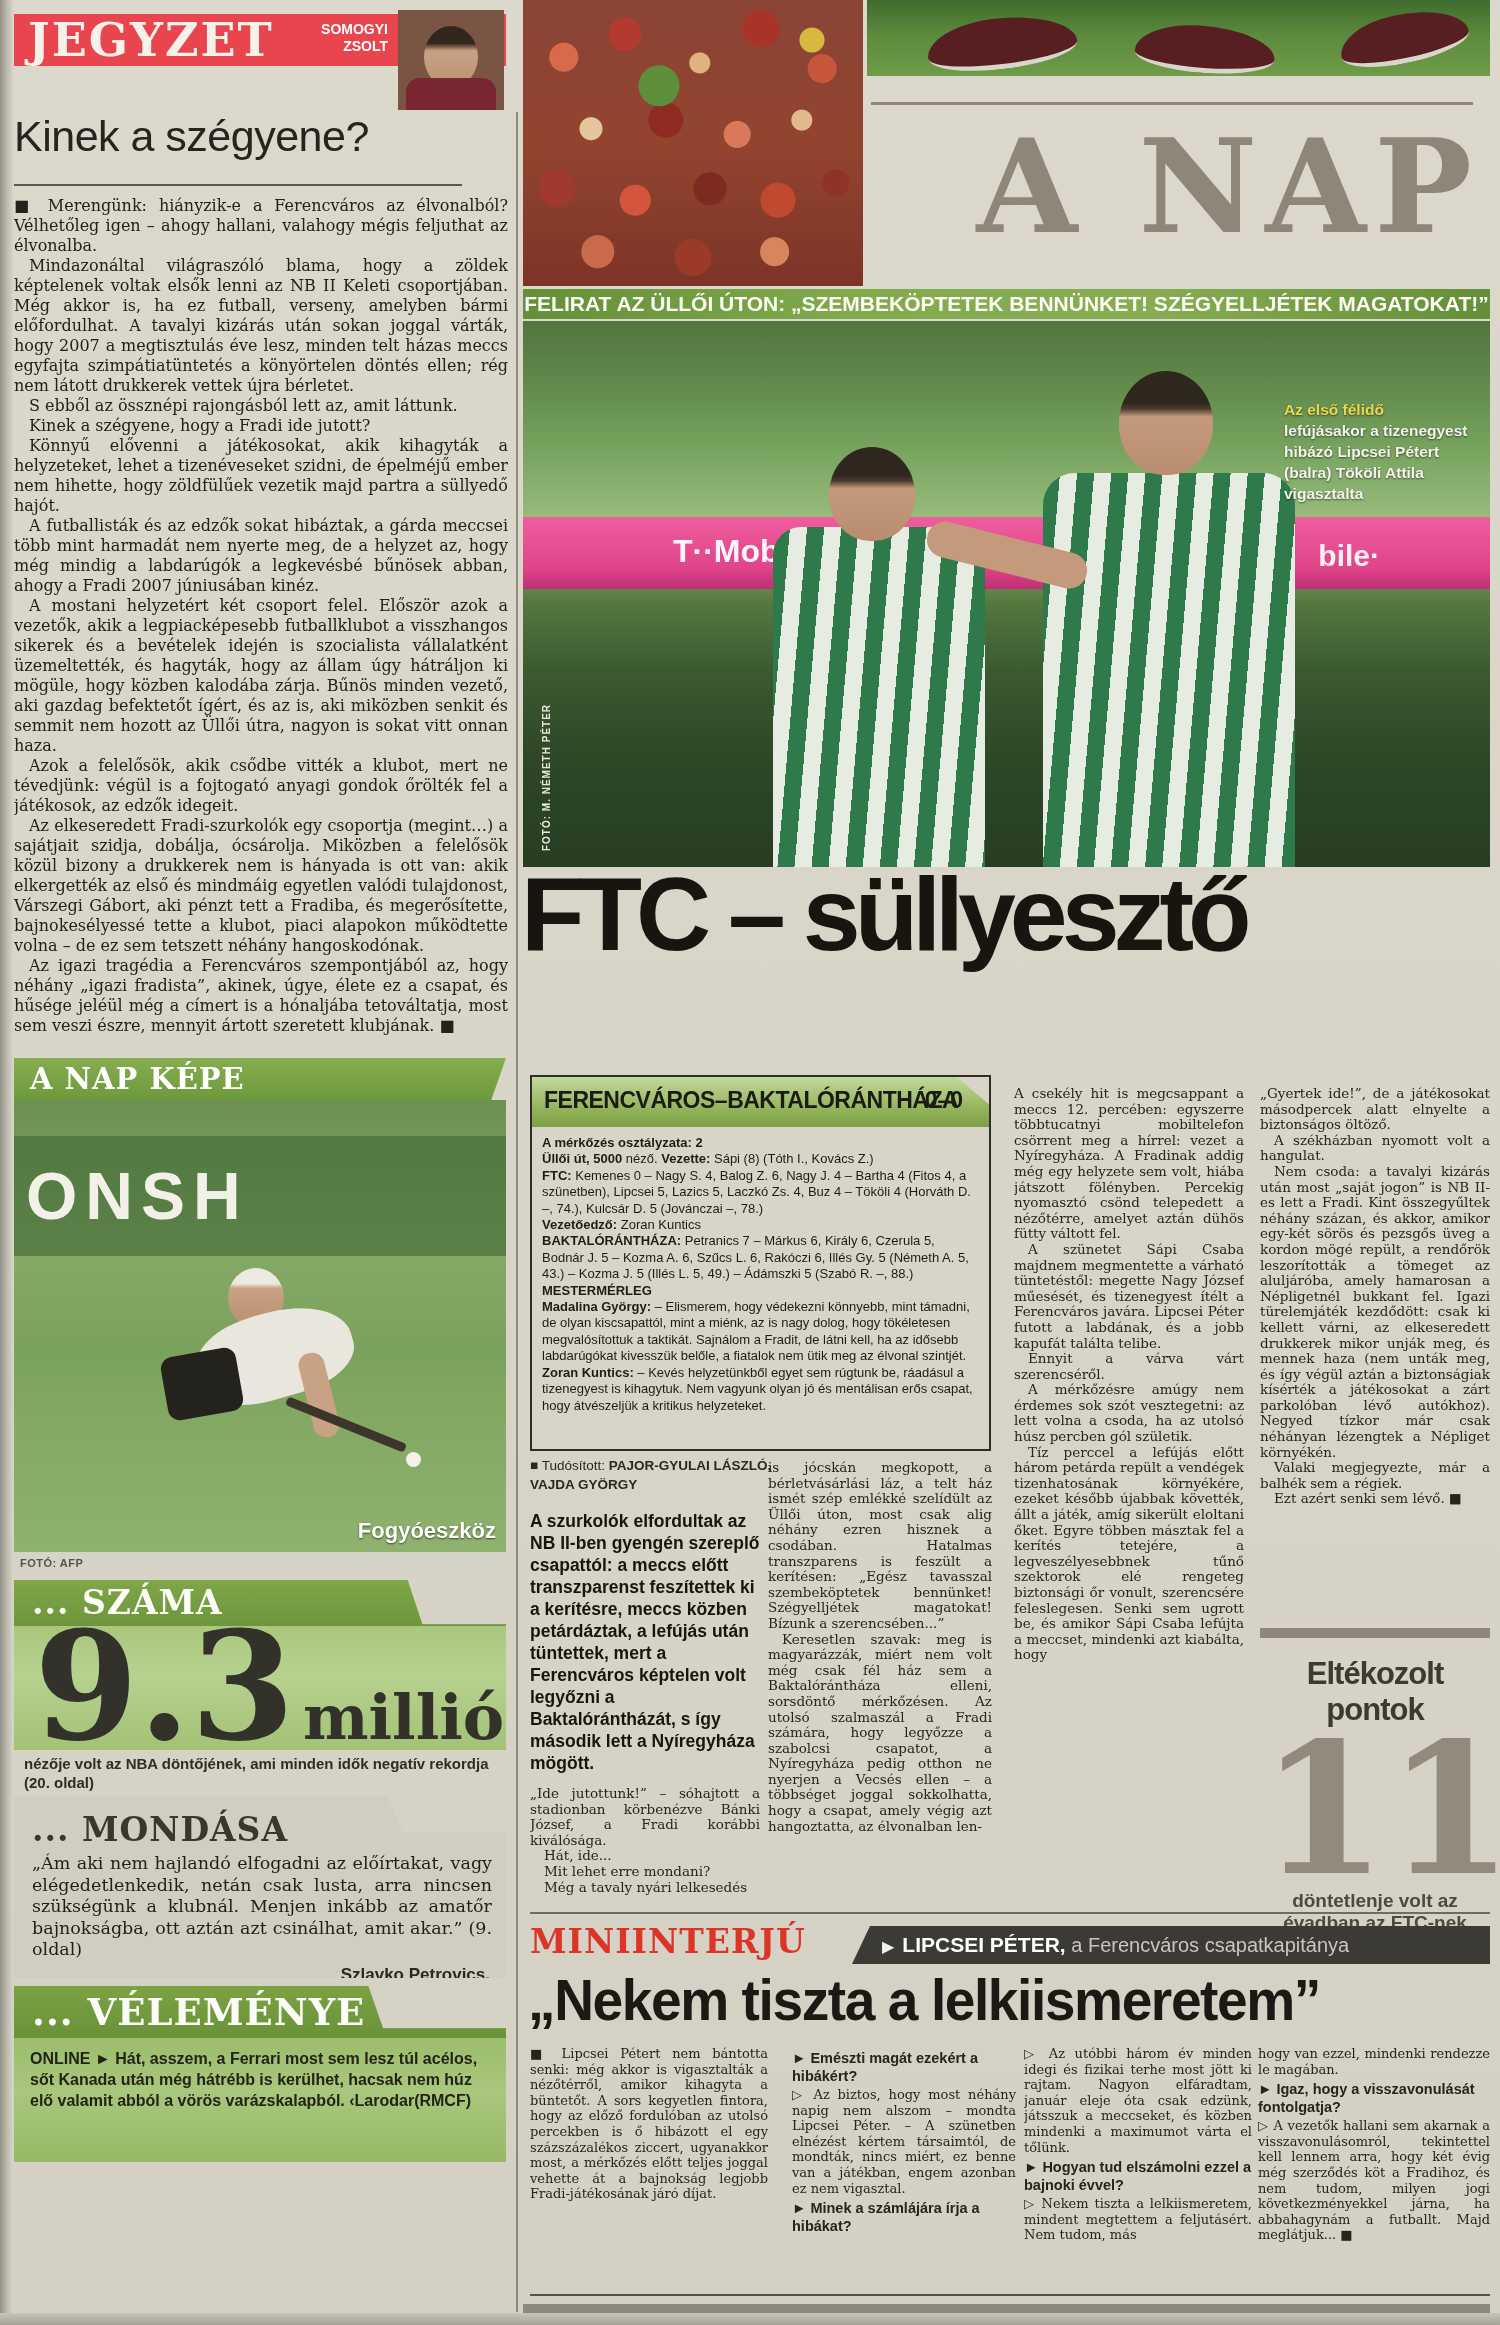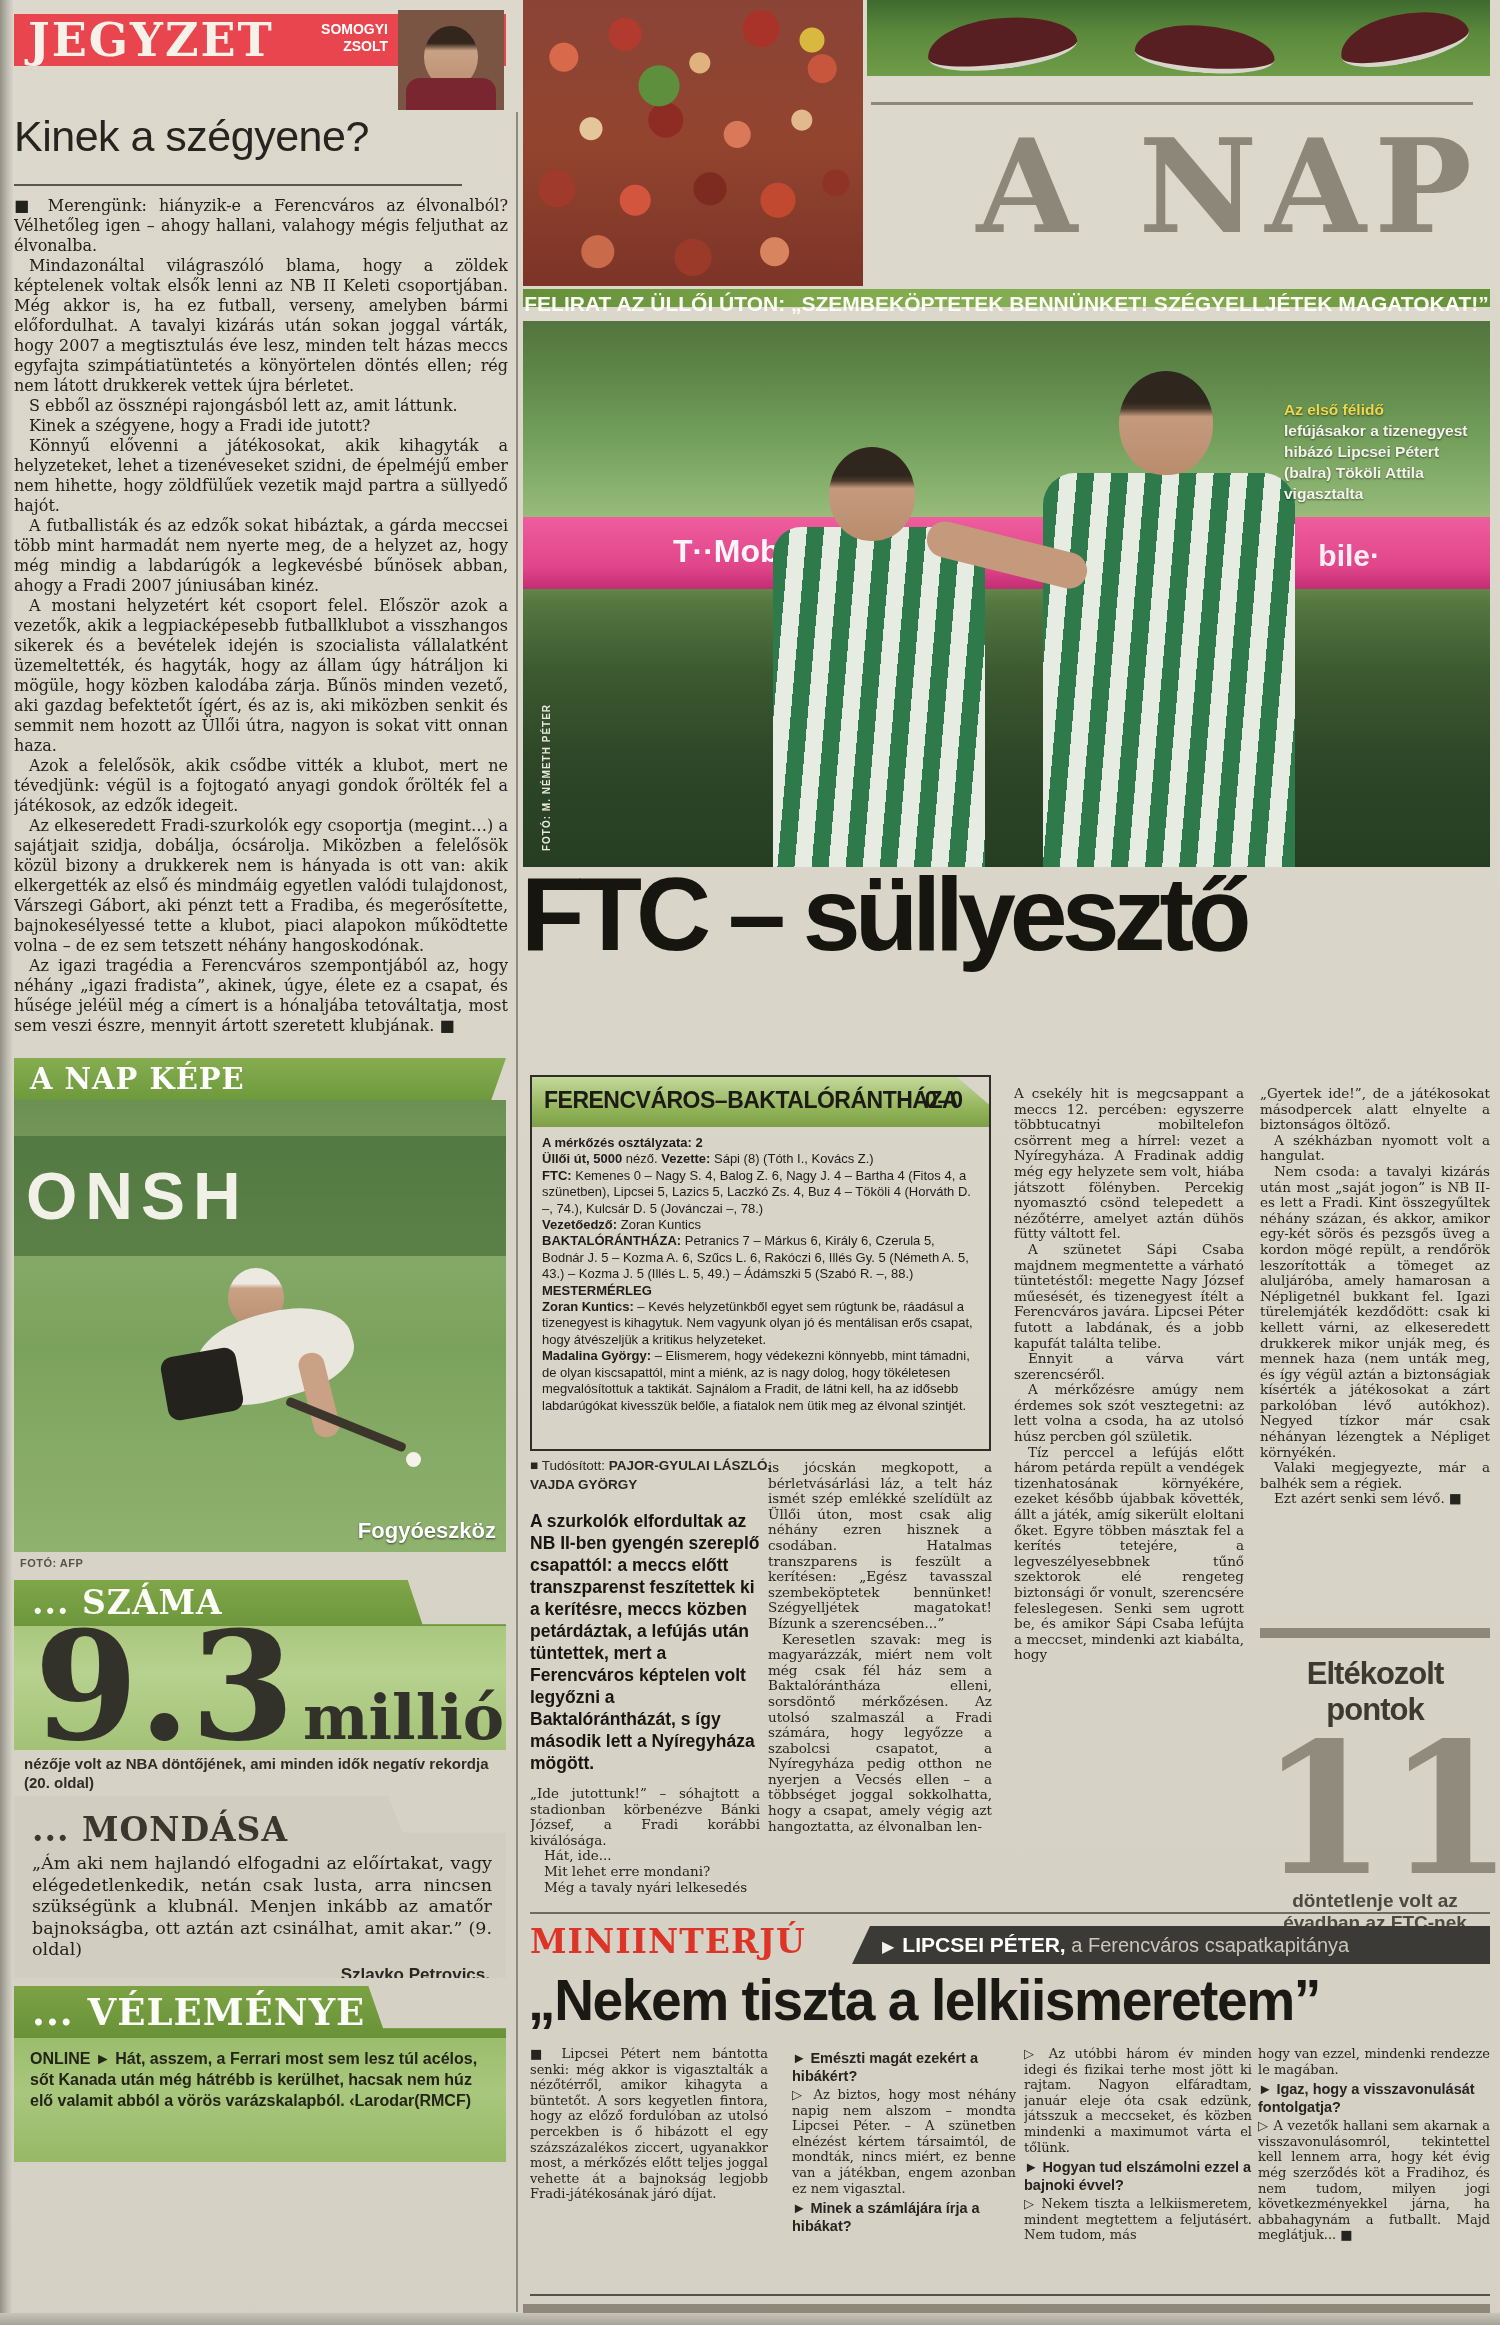--- a/index.html
+++ b/index.html
@@ -98,21 +98,21 @@
   .anap-zone{left:867px;top:0;width:623px;height:286px;}
   .boots{position:absolute;left:0;top:0;width:623px;height:76px;
     background:linear-gradient(180deg,#3f6a2f,#5c8a3c 45%,#6f9c48);}
   .boot{position:absolute;background:#581f23;border-radius:45% 55% 50% 50% / 62% 62% 38% 38%;border-bottom:5px solid #d8d5ca;}
   .boot.b1{left:60px;top:18px;width:150px;height:46px;transform:rotate(-7deg);}
   .boot.b2{left:268px;top:26px;width:140px;height:42px;transform:rotate(4deg);}
   .boot.b3{left:472px;top:14px;width:130px;height:44px;transform:rotate(-12deg);}
   .anap-rule{position:absolute;left:4px;top:102px;width:602px;height:3px;background:#8d8879;}
   .anap{position:absolute;right:10px;top:112px;font-size:130px;line-height:150px;color:#8d8779;letter-spacing:8px;}
 
-  .banner{left:523px;top:289px;width:967px;height:18px;
+  .banner{left:523px;top:289px;width:967px;height:30px;
     background:linear-gradient(90deg,#648f38,#82ab4e 35%,#86ad52 65%,#648f38);
     color:#fdfdf6;font-weight:bold;font-size:21px;line-height:30px;text-align:center;letter-spacing:0;}
 
   
   .photo{left:523px;top:321px;width:967px;height:546px;overflow:hidden;background:
     linear-gradient(180deg,#53743f 0,#5f8749 10%,#74a05c 22%,#8db472 32%,#9fbf82 38%,#7da05f 44%,#54763f 52%,#3c5a31 64%,#2e4727 80%,#263d22 100%);}
   .board{position:absolute;left:0;top:196px;width:100%;height:72px;
     background:linear-gradient(180deg,#ef5d9d,#e04589 70%,#c12d74);}
   .board .bt1{position:absolute;left:150px;top:16px;font-size:32px;font-weight:bold;color:#fff;opacity:.95;}
   .board .bt2{position:absolute;right:110px;top:22px;font-size:30px;font-weight:bold;color:#fff;opacity:.9;}
@@ -288,22 +288,22 @@
       <span class="mh-teams">FERENCVÁROS–BAKTALÓRÁNTHÁZA</span>
       <span class="mh-score">0–0</span>
     </div>
     <div class="match-body">
         <p><b>A mérkőzés osztályzata: 2</b></p>
         <p><b>Üllői út, 5000</b><span> néző. </span><b>Vezette:</b><span> Sápi (8) (Tóth I., Kovács Z.)</span></p>
         <p><b>FTC:</b><span> Kemenes 0 – Nagy S. 4, Balog Z. 6, Nagy J. 4 – Bartha 4 (Fitos 4, a szünetben), Lipcsei 5, Lazics 5, Laczkó Zs. 4, Buz 4 – Tököli 4 (Horváth D. –, 74.), Kulcsár D. 5 (Jovánczai –, 78.)</span></p>
         <p><b>Vezetőedző:</b><span> Zoran Kuntics</span></p>
         <p><b>BAKTALÓRÁNTHÁZA:</b><span> Petranics 7 – Márkus 6, Király 6, Czerula 5, Bodnár J. 5 – Kozma A. 6, Szűcs L. 6, Rakóczi 6, Illés Gy. 5 (Németh A. 5, 43.) – Kozma J. 5 (Illés L. 5, 49.) – Ádámszki 5 (Szabó R. –, 88.)</span></p>
         <p><b>MESTERMÉRLEG</b></p>
+        <p><b>Madalina György:</b><span> – Elismerem, hogy védekezni könnyebb, mint támadni, de olyan kiscsapattól, mint a miénk, az is nagy dolog, hogy tökéletesen megvalósítottuk a taktikát. Sajnálom a Fradit, de látni kell, ha az idősebb labdarúgókat kivesszük belőle, a fiatalok nem ütik meg az élvonal szintjét.</span></p>
         <p><b>Zoran Kuntics:</b><span> – Kevés helyzetünkből egyet sem rúgtunk be, ráadásul a tizenegyest is kihagytuk. Nem vagyunk olyan jó és mentálisan erős csapat, hogy átvészeljük a kritikus helyzeteket.</span></p>
-        <p><b>Madalina György:</b><span> – Elismerem, hogy védekezni könnyebb, mint támadni, de olyan kiscsapattól, mint a miénk, az is nagy dolog, hogy tökéletesen megvalósítottuk a taktikát. Sajnálom a Fradit, de látni kell, ha az idősebb labdarúgókat kivesszük belőle, a fiatalok nem ütik meg az élvonal szintjét.</span></p>
       </div>
   </div>
 
   <div class="byline abs">
       <p><span>■ </span><span>Tudósított: </span><b>PAJOR-GYULAI LÁSZLÓ,</b></p>
       <p><b>VAJDA GYÖRGY</b></p>
     </div>
   <div class="lead abs">A szurkolók elfordultak az NB II-ben gyengén szereplő csapattól: a meccs előtt transzparenst feszítettek ki a kerítésre, meccs közben petárdáztak, a lefújás után tüntettek, mert a Ferencváros képtelen volt legyőzni a Baktalórántházát, s így második lett a Nyíregyháza mögött.</div>
   <div class="col c1 abs">
       <p>„Ide jutottunk!” – sóhajtott a stadionban körbenézve Bánki József, a Fradi korábbi kiválósága.</p>

